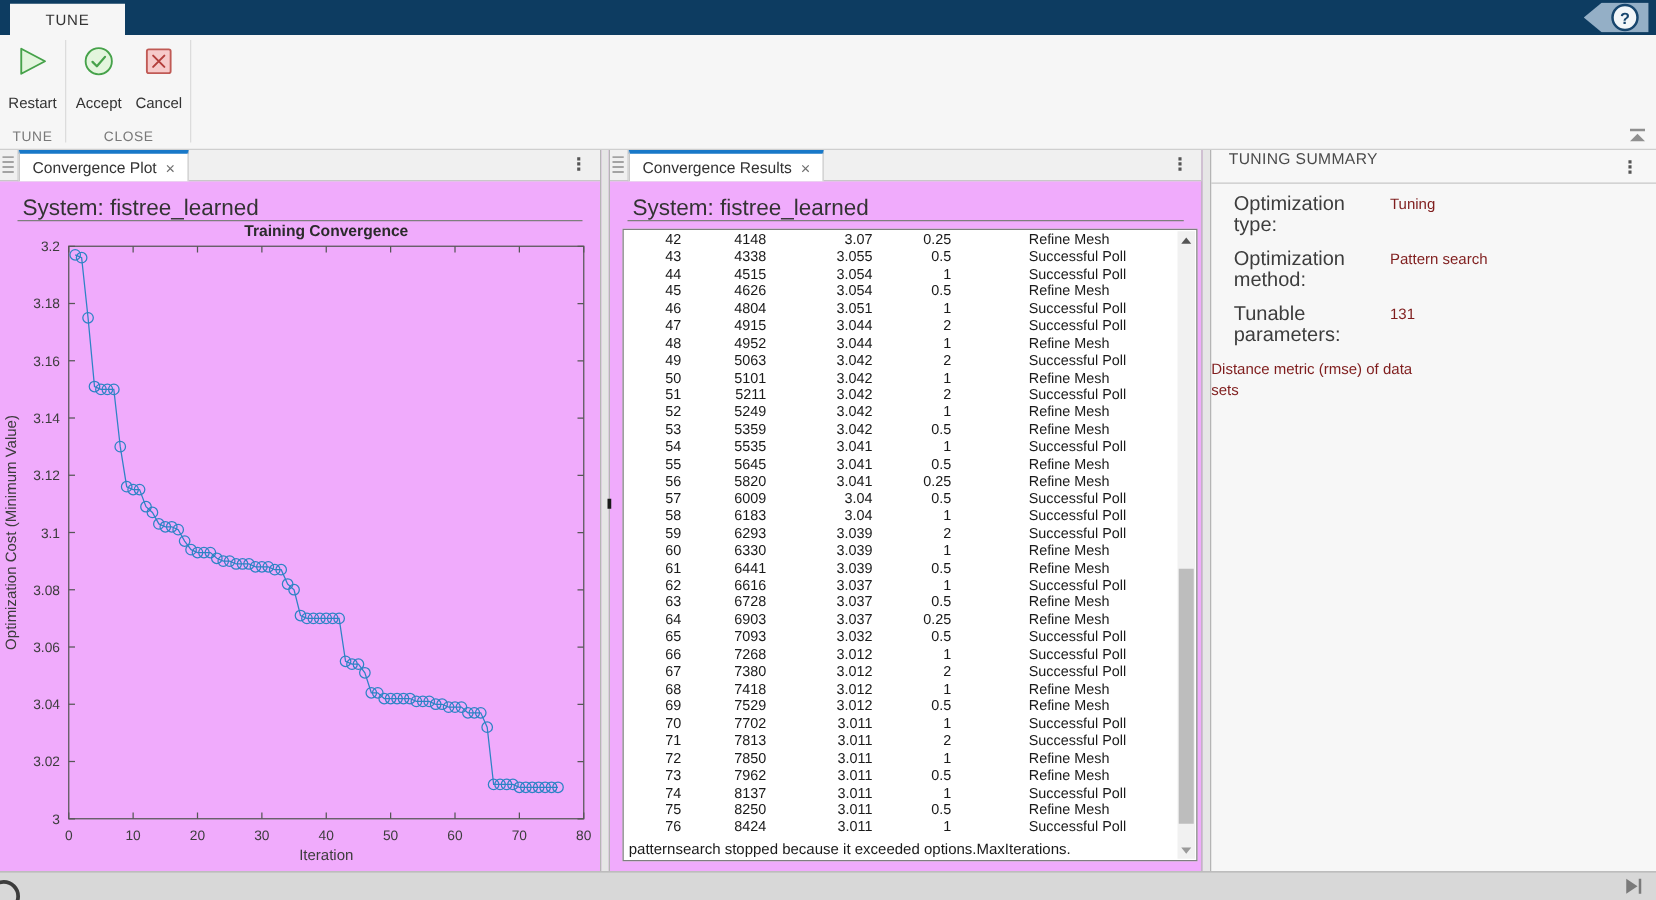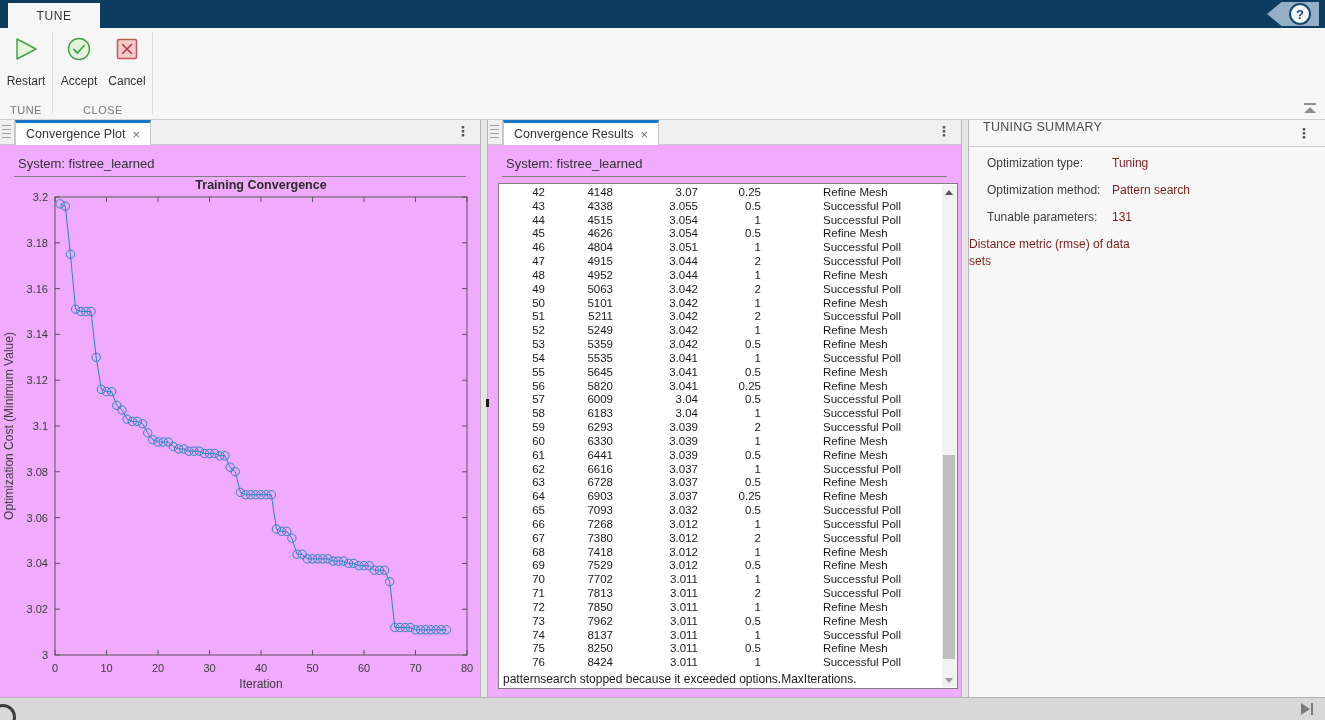--- a/index.html
+++ b/index.html
@@ -42,21 +42,21 @@
     border-bottom:1px solid #c8c8c8;box-sizing:border-box;}
   .grip{position:absolute;left:2px;top:5px;width:9px;height:15px;
     background:repeating-linear-gradient(to bottom,#a3a3a3 0 1.5px,transparent 1.5px 4px);}
   .grip-border{position:absolute;left:14px;top:0;width:1px;height:25px;background:#c8c8c8;}
   .ptab{position:absolute;left:15px;top:0;height:25px;background:#fff;box-sizing:border-box;
     border-top:3px solid #1878c8;border-left:1px solid #c8c8c8;border-right:1px solid #c8c8c8;
     display:flex;align-items:center;padding:0 10px;font-size:12.5px;color:#333;gap:7px;}
   .tab-close{color:#6f6f6f;font-size:13px;line-height:1;}
   .menu-dots{position:absolute;right:10px;top:3px;font-size:14px;color:#555;font-weight:bold;}
 
-  .sysline{position:absolute;left:18px;top:36px;font-size:13px;color:#333;}
+  .sysline{position:absolute;left:18px;top:36px;font-size:18px;color:#333;}
   .sysrule{position:absolute;left:14px;right:14px;top:56px;height:1px;background:#7e7e7e;}
 
   
   .chart-svg{position:absolute;left:0;top:58px;}
   .tick{font-size:11px;fill:#3c3c3c;font-family:"Liberation Sans","DejaVu Sans",sans-serif;}
   .ctitle{font-size:12.5px;font-weight:bold;fill:#2b2b2b;font-family:"Liberation Sans","DejaVu Sans",sans-serif;}
   .clabel{font-size:12px;fill:#3c3c3c;font-family:"Liberation Sans","DejaVu Sans",sans-serif;}
 
   
   .tablebox{position:absolute;left:10px;top:63px;width:460px;height:506px;background:#fff;
@@ -76,21 +76,21 @@
   .tri-down{width:0;height:0;border-left:4px solid transparent;border-right:4px solid transparent;border-top:5px solid #9a9a9a;}
   .sthumb{position:absolute;left:1px;width:12px;top:270px;height:204px;background:#bdbdbd;}
 
   
   .sumheader{position:absolute;left:0;right:0;top:0;height:26px;border-bottom:1px solid #c8c8c8;
     display:flex;align-items:flex-start;}
   .sumtitle{margin-left:14px;font-size:12.5px;color:#4a4a4a;letter-spacing:.3px;}
   .sumbody{position:absolute;left:0;right:0;top:27px;bottom:0;display:flex;flex-direction:column;
     gap:10px;padding-top:8px;}
   .sumrow{display:flex;min-height:17px;line-height:17px;}
-  .sumlabel{width:125px;margin-left:18px;font-size:12px;color:#3d3d3d;flex:none;}
+  .sumlabel{width:125px;margin-left:18px;font-size:16px;color:#3d3d3d;flex:none;}
   .sumvalue{font-size:12px;color:#7f1d1d;max-width:178px;}
 
   .splitter-dot{left:486px;top:399px;width:3px;height:8px;background:#1a1a1a;}
 
   
   .statusbar{left:0;top:697px;width:1325px;height:23px;background:#d8d8d8;border-top:1px solid #b3b3b3;box-sizing:border-box;}
   .skip-icon{position:absolute;right:8px;top:4px;width:16px;height:14px;display:flex;align-items:center;}
   .skip-tri{width:0;height:0;border-top:6px solid transparent;border-bottom:6px solid transparent;border-left:9px solid #7a7a7a;}
   .skip-bar{width:2px;height:12px;background:#7a7a7a;margin-left:1px;}
   .spinner-arc{position:absolute;left:-10px;bottom:-10px;width:20px;height:20px;border-radius:50%;

